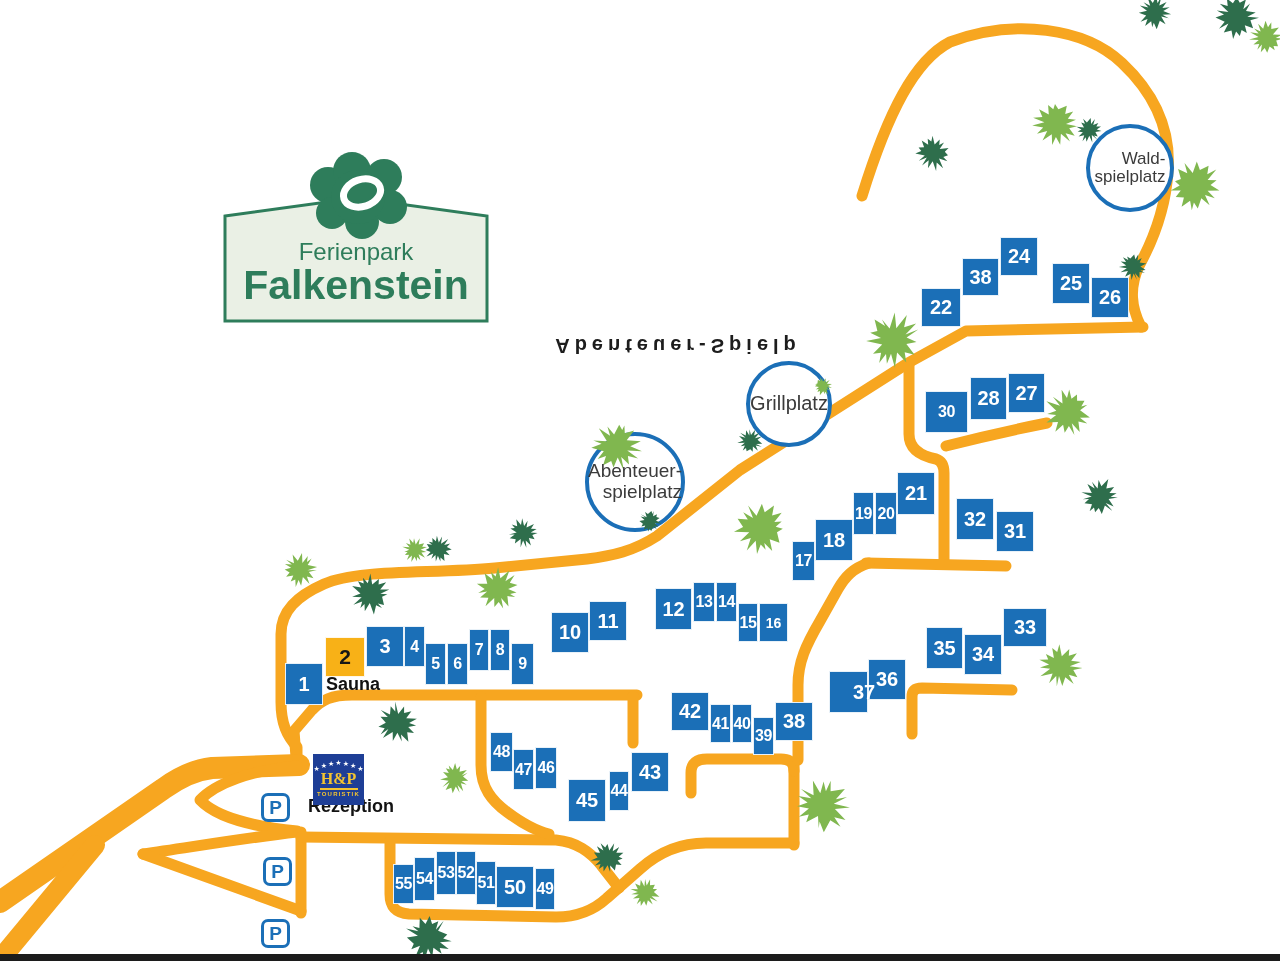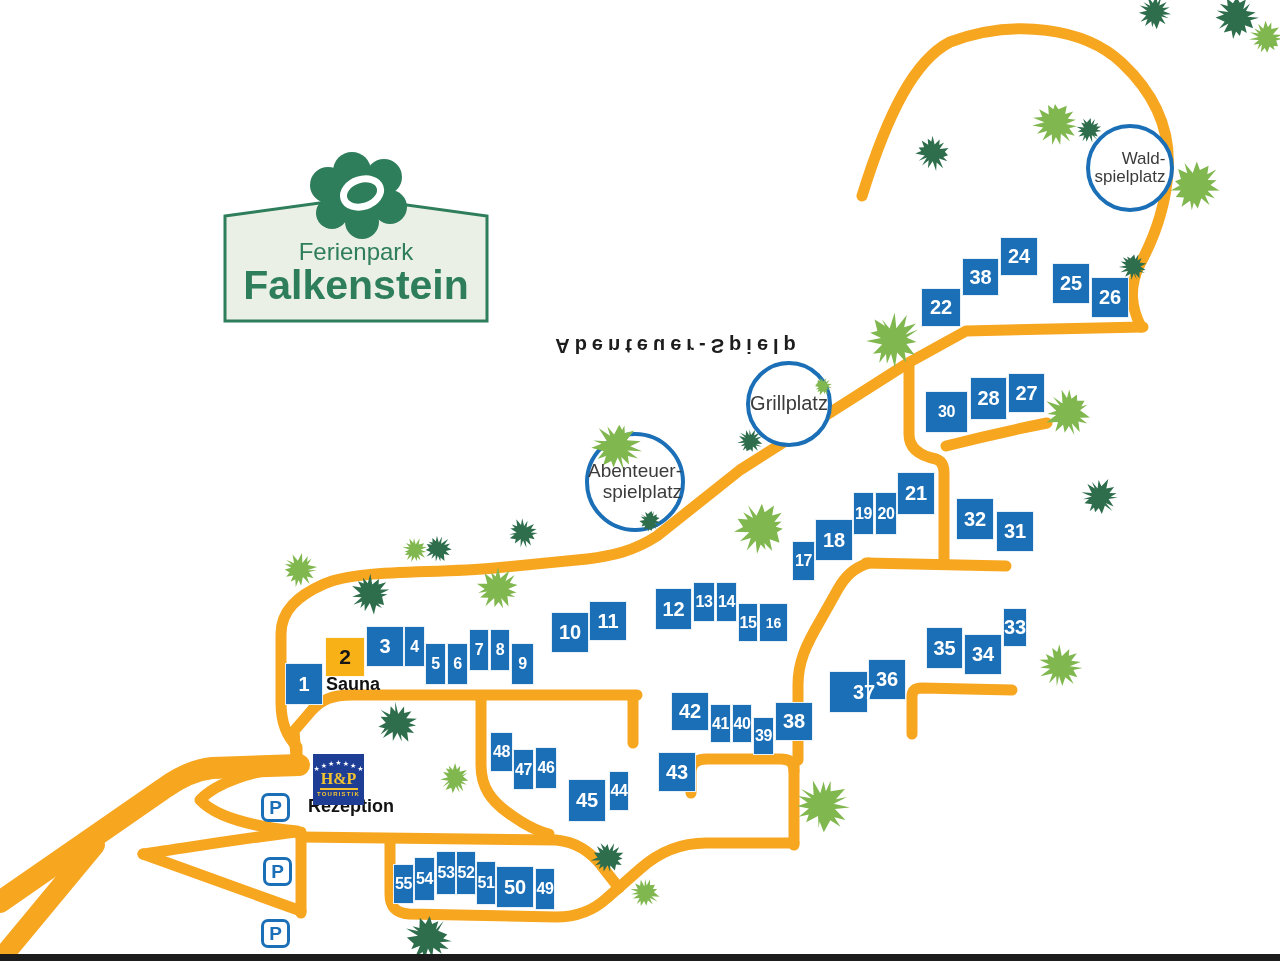--- a/index.html
+++ b/index.html
@@ -179,31 +179,31 @@
       <div class="plot" style="left: 962px; top: 258px; width: 37px; height: 38px;">38</div>
       <div class="plot" style="left: 1000px; top: 237px; width: 38px; height: 39px;">24</div>
       <div class="plot" style="left: 1052px; top: 263px; width: 38px; height: 41px;">25</div>
       <div class="plot" style="left: 1091px; top: 277px; width: 38px; height: 41px;">26</div>
       <div class="plot" style="left: 1008px; top: 373px; width: 37px; height: 40px;">27</div>
       <div class="plot" style="left: 970px; top: 377px; width: 37px; height: 43px;">28</div>
       <div class="plot narrow" style="left: 947px; top: 391px; width: 21px; height: 42px;">29</div>
       <div class="plot narrow" style="left: 925px; top: 391px; width: 43px; height: 42px;">30</div>
       <div class="plot" style="left: 996px; top: 511px; width: 38px; height: 41px;">31</div>
       <div class="plot" style="left: 956px; top: 498px; width: 38px; height: 42px;">32</div>
-      <div class="plot" style="left: 1003px; top: 608px; width: 24px; height: 39px;">33</div>
+      <div class="plot" style="left: 1003px; top: 608px; width: 44px; height: 39px;">33</div>
       <div class="plot" style="left: 964px; top: 634px; width: 38px; height: 41px;">34</div>
       <div class="plot" style="left: 926px; top: 627px; width: 37px; height: 42px;">35</div>
       <div class="plot" style="left: 868px; top: 659px; width: 38px; height: 41px;">36</div>
       <div class="plot" style="left: 829px; top: 671px; width: 39px; height: 42px; padding-left: 31px;">37</div>
       <div class="plot" style="left: 775px; top: 702px; width: 38px; height: 39px;">38</div>
       <div class="plot narrow" style="left: 753px; top: 717px; width: 21px; height: 38px;">39</div>
       <div class="plot narrow" style="left: 732px; top: 704px; width: 20px; height: 39px;">40</div>
       <div class="plot narrow" style="left: 710px; top: 704px; width: 21px; height: 39px;">41</div>
       <div class="plot" style="left: 671px; top: 692px; width: 38px; height: 39px;">42</div>
-      <div class="plot" style="left: 631px; top: 752px; width: 38px; height: 40px; margin-left: 27px;">43</div>
+      <div class="plot" style="left: 631px; top: 752px; width: 38px; height: 40px;">43</div>
       <div class="plot narrow" style="left: 609px; top: 771px; width: 20px; height: 40px;">44</div>
       <div class="plot" style="left: 568px; top: 779px; width: 38px; height: 43px;">45</div>
       <div class="plot narrow" style="left: 535px; top: 747px; width: 22px; height: 42px;">46</div>
       <div class="plot narrow" style="left: 513px; top: 749px; width: 21px; height: 41px;">47</div>
       <div class="plot narrow" style="left: 490px; top: 732px; width: 23px; height: 40px;">48</div>
       <div class="plot narrow" style="left: 535px; top: 868px; width: 20px; height: 42px; text-align: center;">49</div>
       <div class="plot" style="left: 496px; top: 866px; width: 38px; height: 42px;">50</div>
       <div class="plot narrow" style="left: 476px; top: 861px; width: 20px; height: 44px;">51</div>
       <div class="plot narrow" style="left: 456px; top: 851px; width: 20px; height: 44px;">52</div>
       <div class="plot narrow" style="left: 436px; top: 851px; width: 20px; height: 44px;">53</div>

